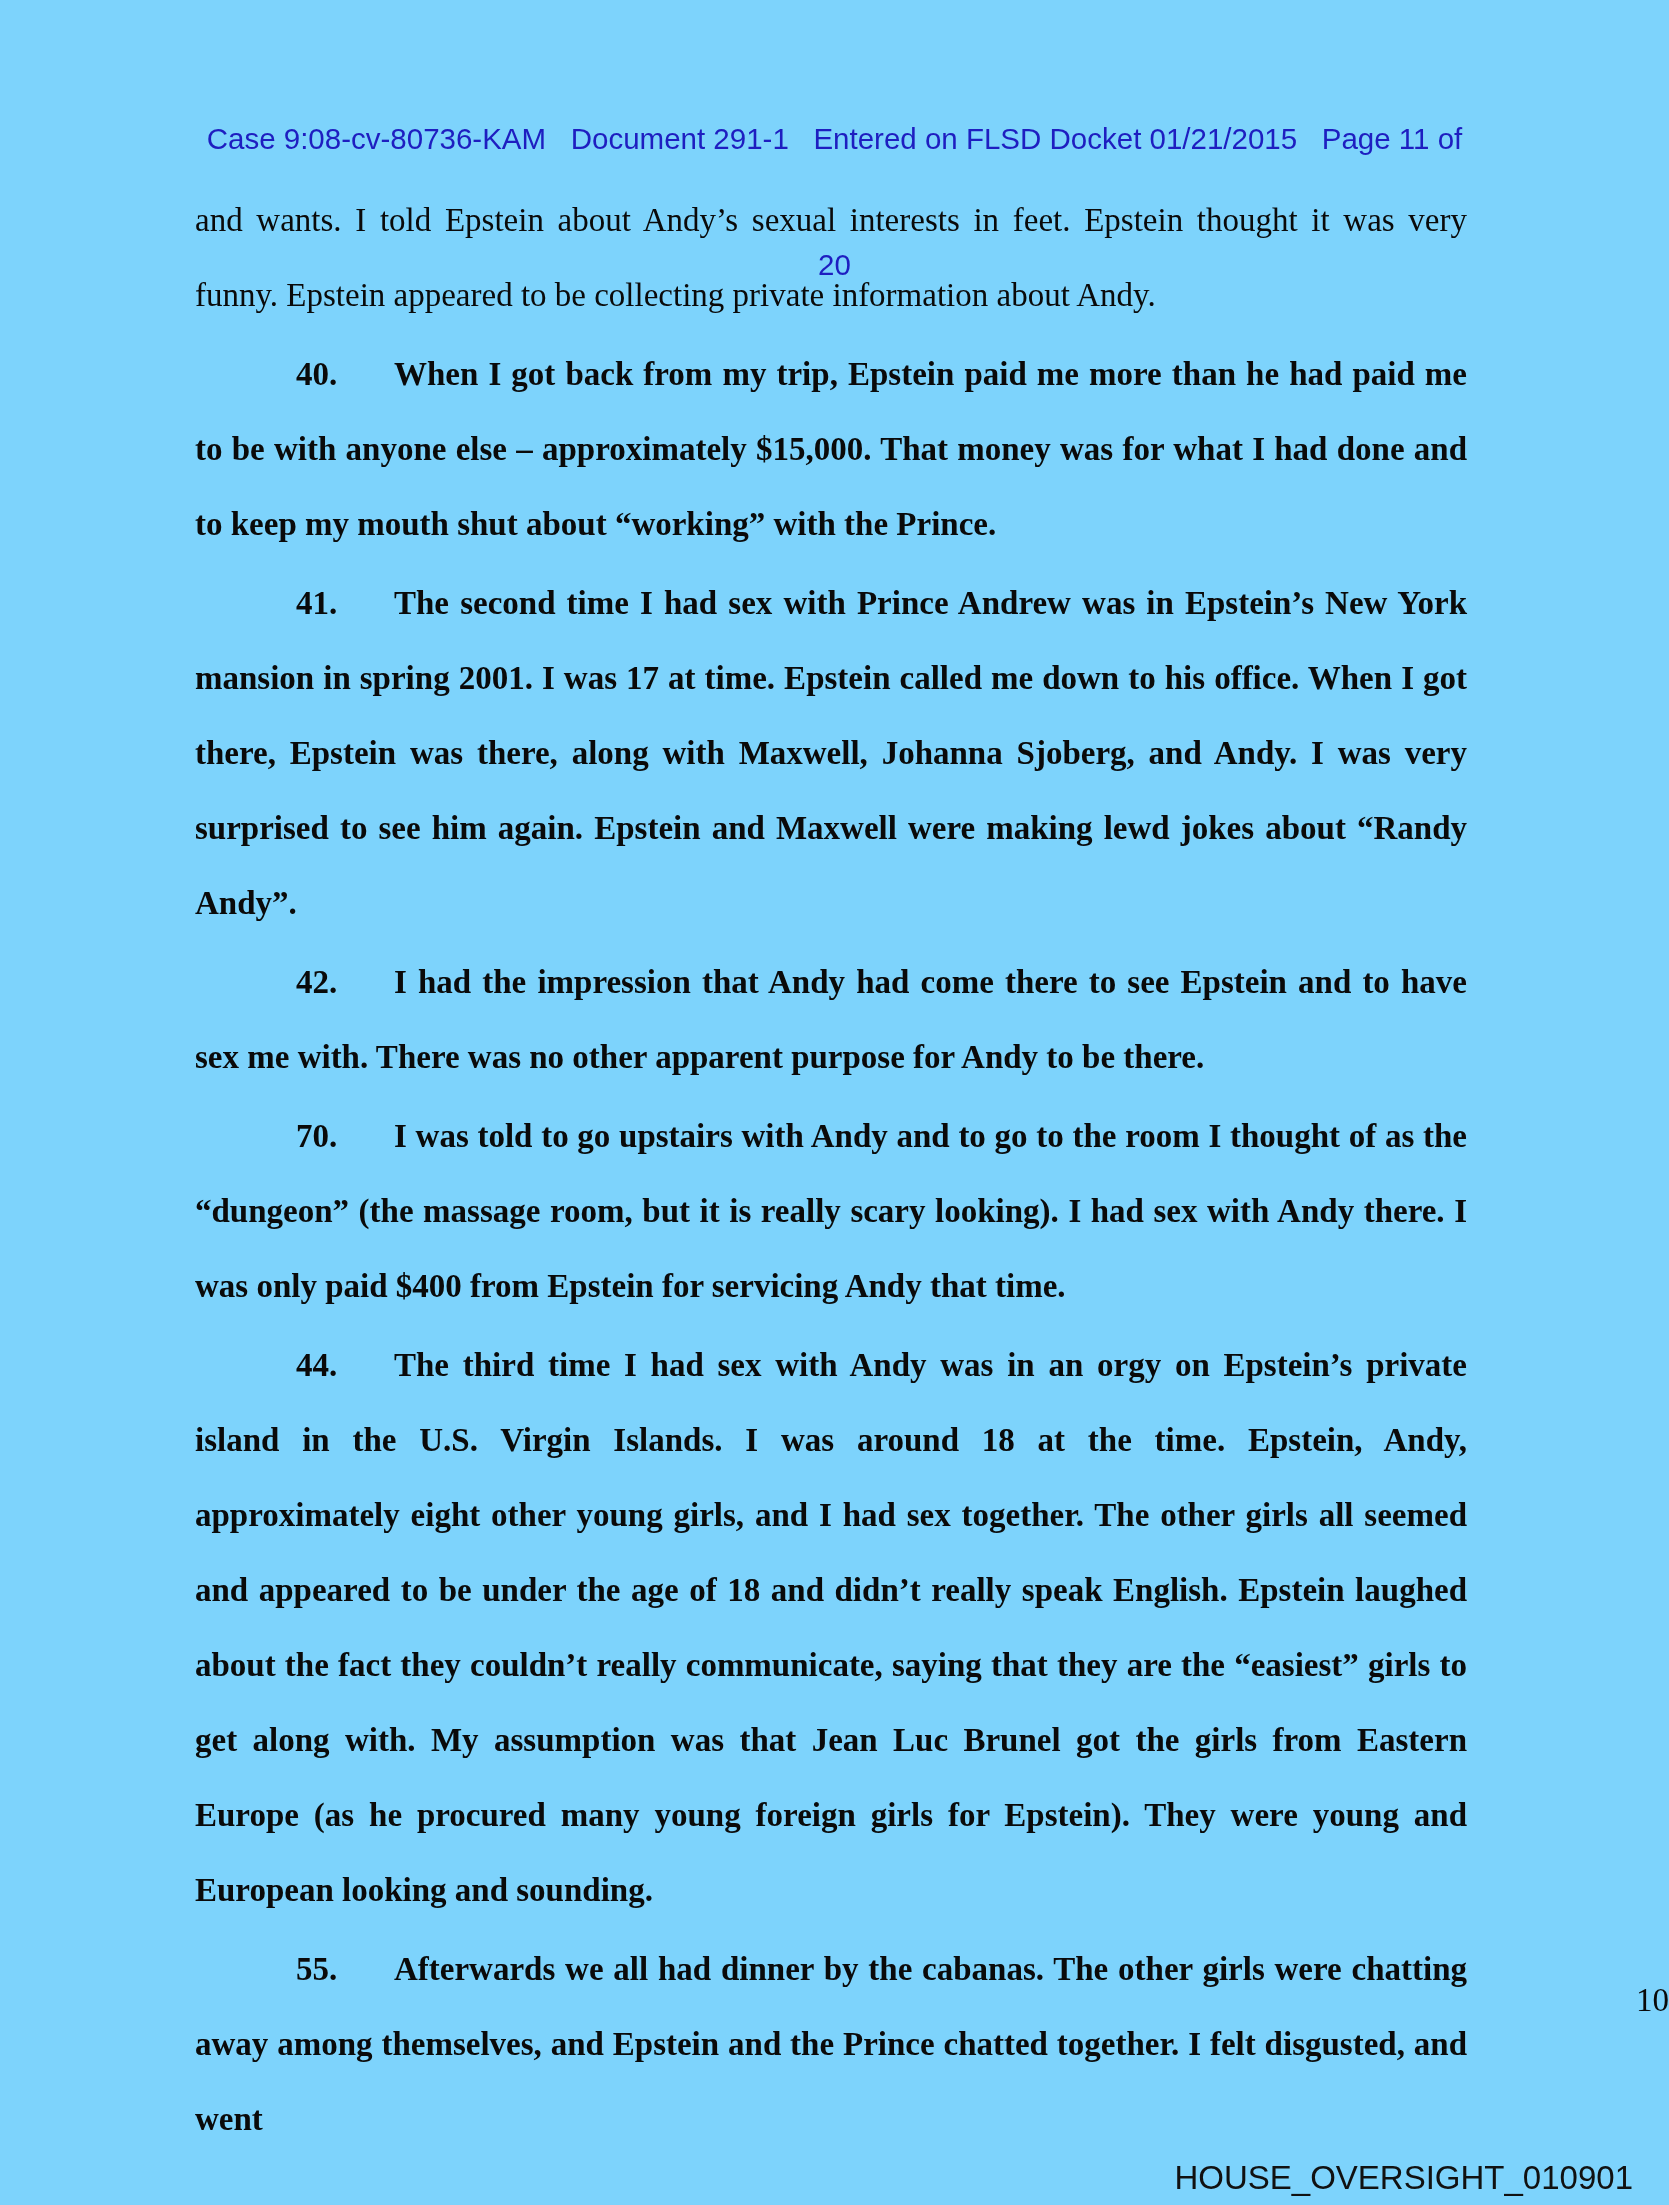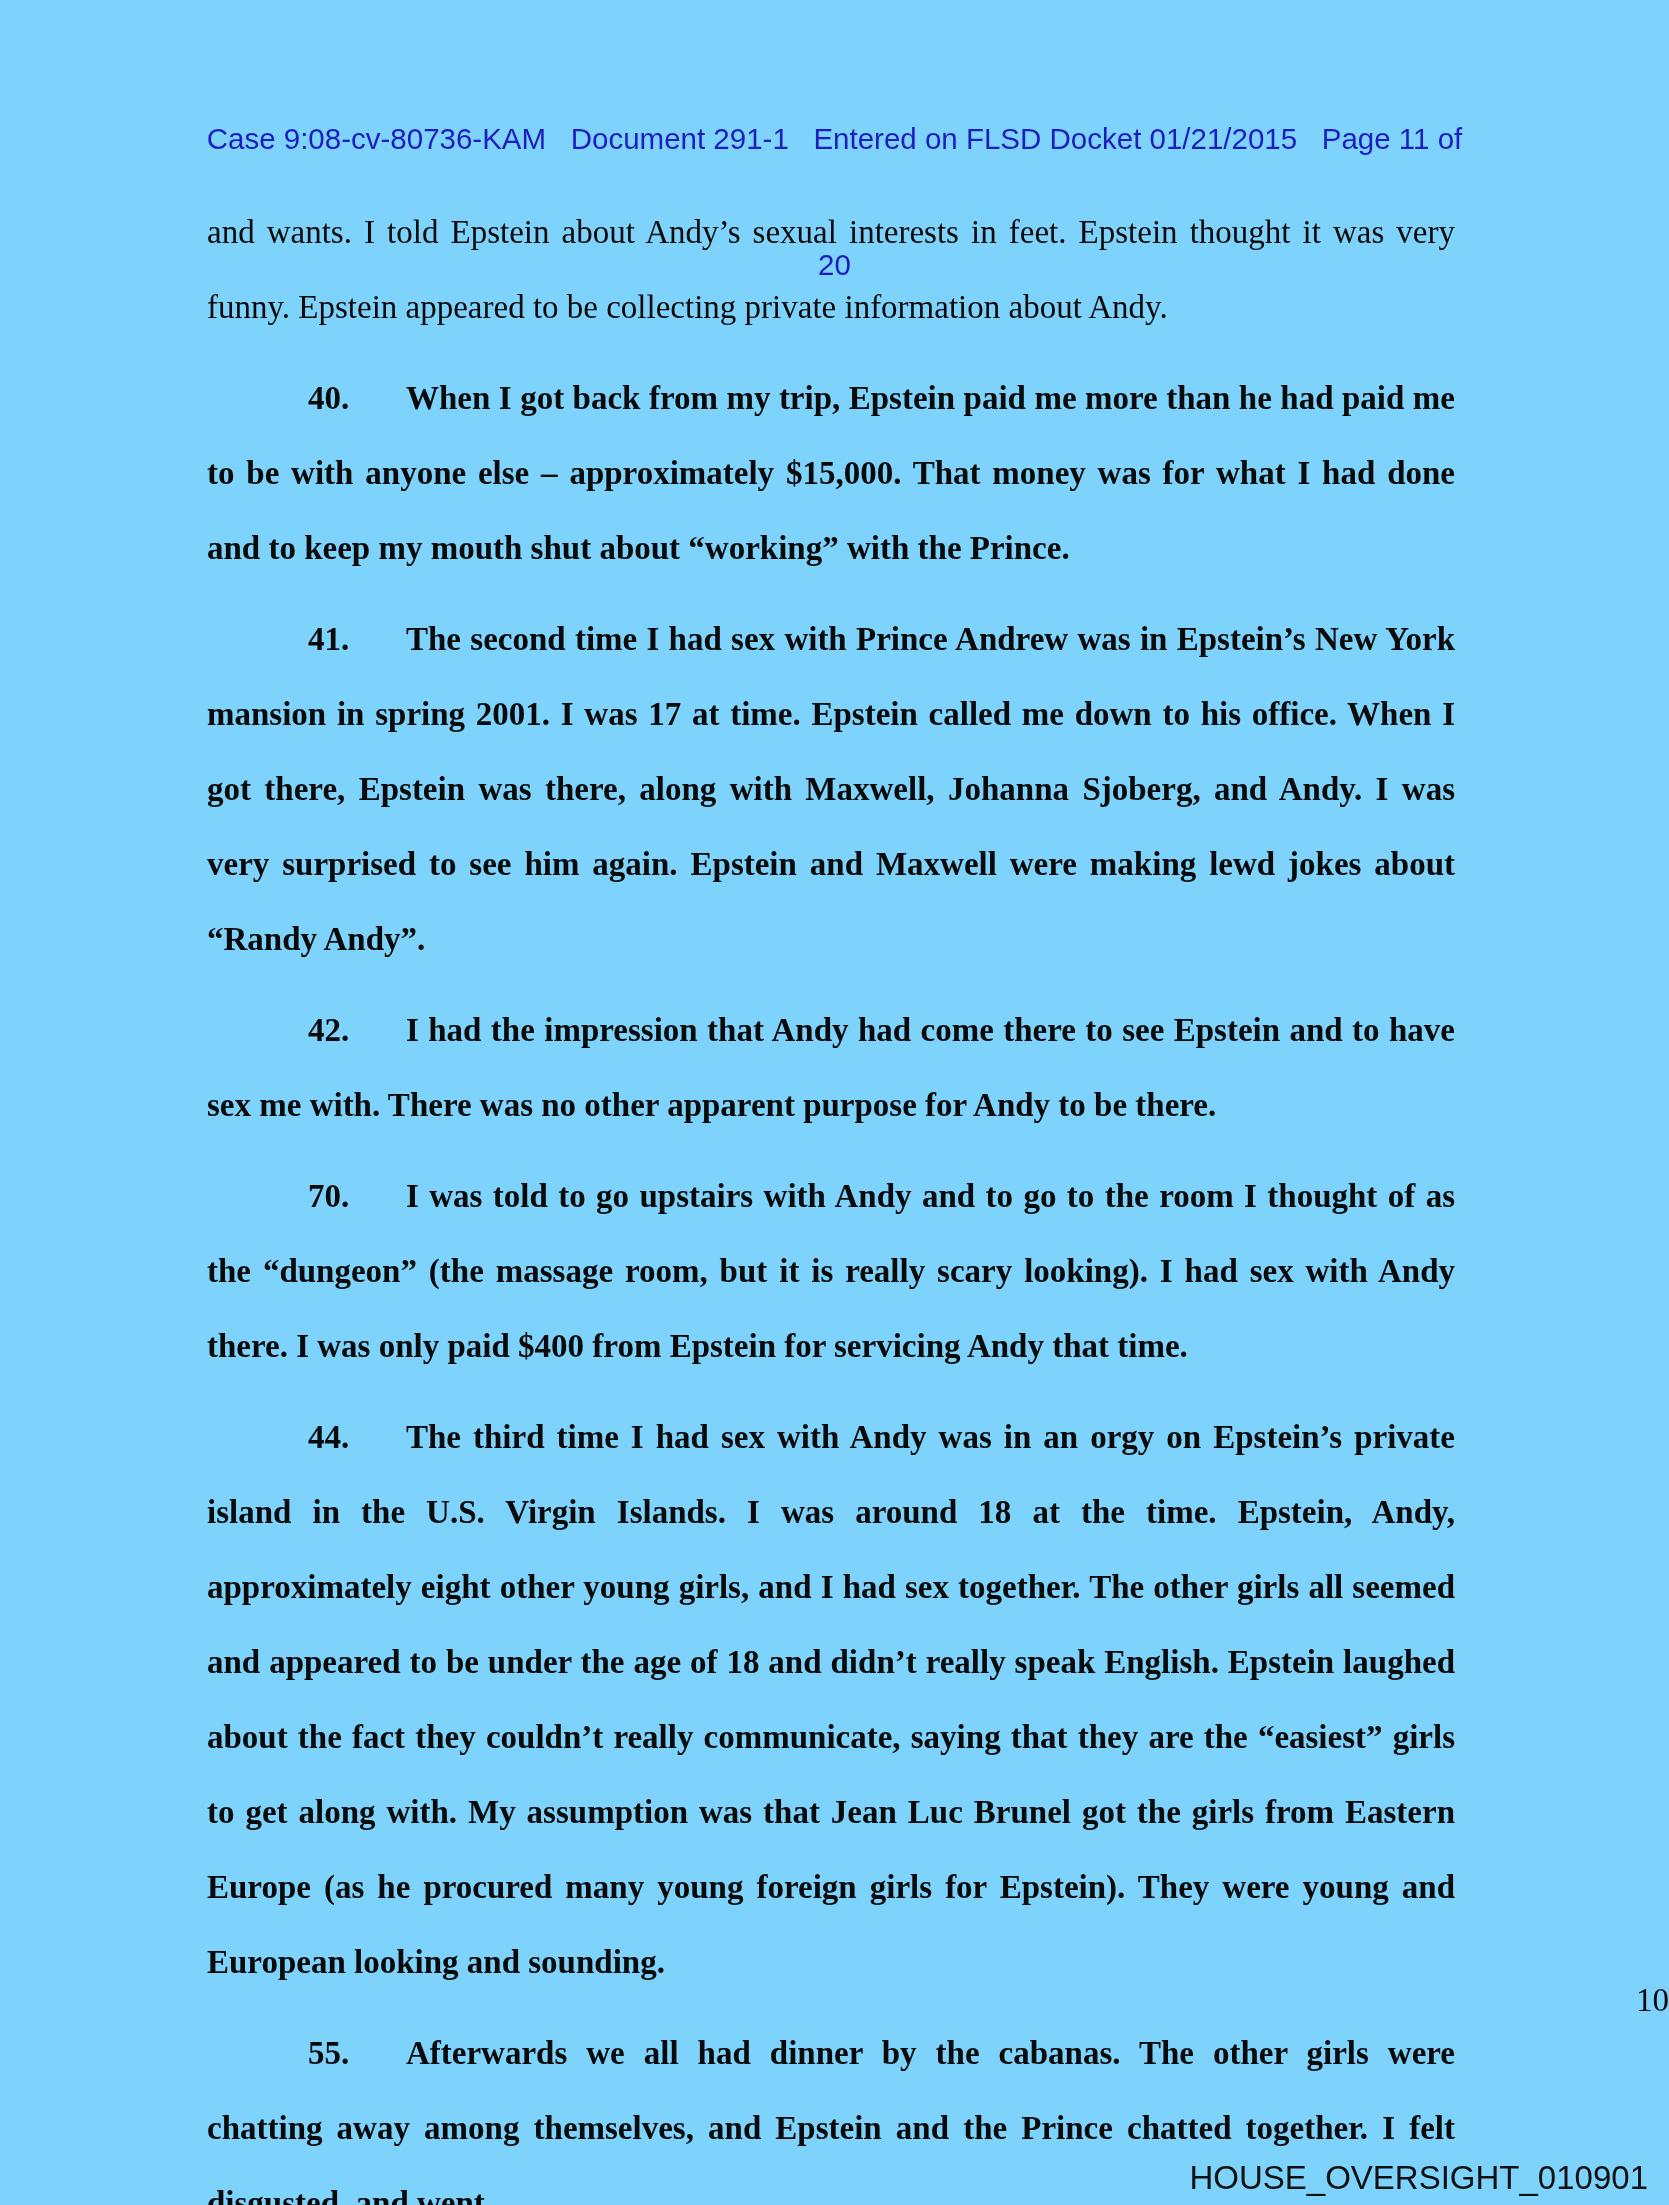--- a/index.html
+++ b/index.html
@@ -26,37 +26,37 @@
   .body-text {
     position: absolute;
     top: 179px;
     left: 191px;
     width: 1280px;
     font-size: 33px;
     line-height: 75px;
     text-align: justify;
     color: #0a0a0a;
   }
-  .body-text p { margin: 16px; padding: 0; }
+  .body-text p { margin: 4px; padding: 0; }
   .body-text p.numbered { text-indent: 101px; font-weight: bold; }
   .body-text .num { display: inline-block; width: 98px; text-indent: 0; }
   .page-number {
     position: absolute;
     top: 1982px;
     left: 0;
     width: 100%;
     text-align: right;
     font-size: 33px;
     line-height: 37px;
     color: #0a0a0a;
   }
   .bates {
     position: absolute;
     top: 2159px;
-    right: 21px;
+    right: 36px;
     font-family: "Liberation Sans", sans-serif;
     font-size: 33px;
     line-height: 38px;
     color: #111111;
   }
 </style>
 </head>
 <body>
 
 <div class="page">

